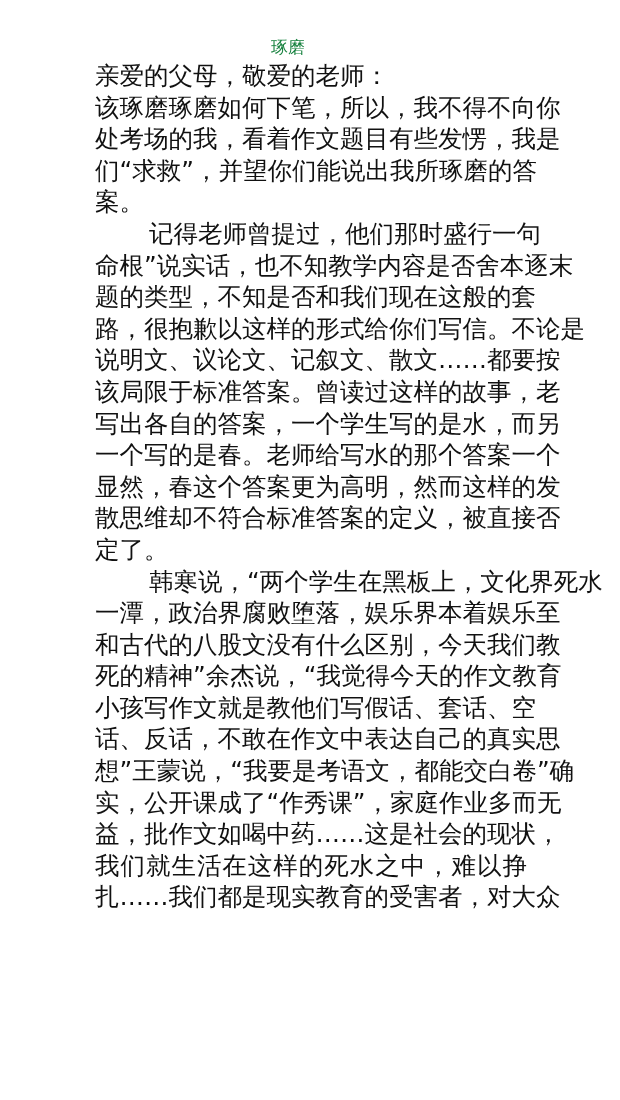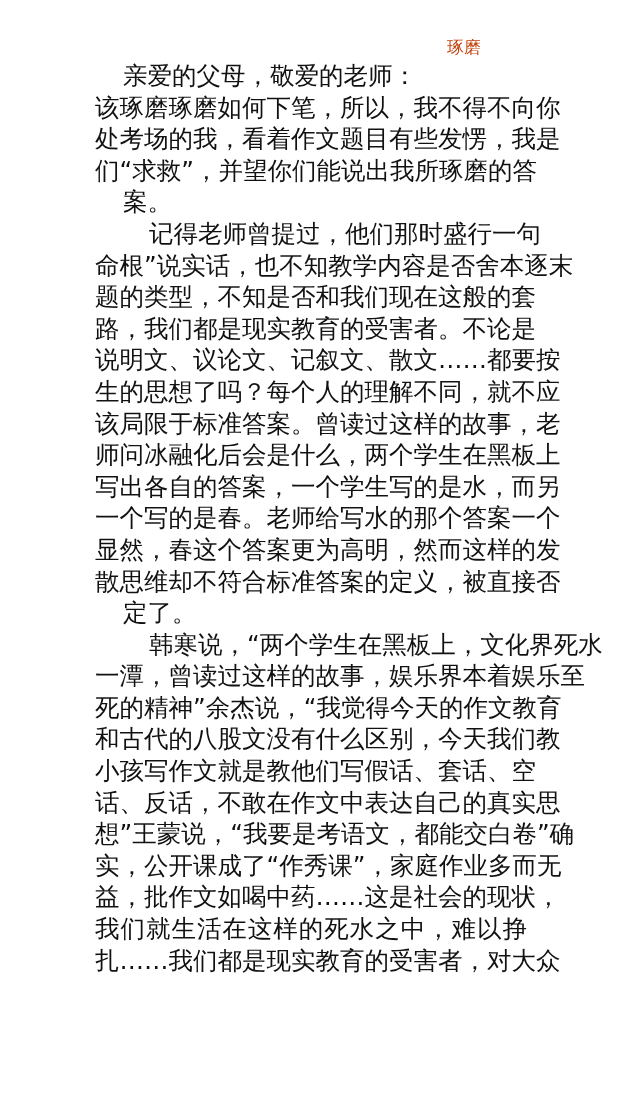--- a/index.html
+++ b/index.html
@@ -16,71 +16,68 @@
       color: #111111;
     }
     .page {
       position: absolute;
       left: 95px;
       top: 34px;
       width: 432px;
     }
     .title {
       width: 386px;
-      text-align: right;
+      text-align: center;
       font-size: 17px;
       line-height: 26px;
       height: 26px;
-      color: #c2410c;
+      color: #15803d;
     }
     .line {
       font-size: 24.5px;
       line-height: 31.6px;
       height: 31.6px;
       white-space: nowrap;
       text-align: justify;
       text-align-last: justify;
       letter-spacing: 0;
     }
     .line.last {
       text-align-last: left;
-      margin-left: 28px;
     }
     .line.indent {
       padding-left: 54px;
     }
   </style>
 </head>
 <body>
 
 <div class="page">
   <div class="title">琢磨</div>
   <div id="body-lines">
       <div class="line last">亲爱的父母，敬爱的老师：</div>
       <div class="line">该琢磨琢磨如何下笔，所以，我不得不向你</div>
       <div class="line">处考场的我，看着作文题目有些发愣，我是</div>
       <div class="line">们“求救”，并望你们能说出我所琢磨的答</div>
       <div class="line last">案。</div>
       <div class="line indent">记得老师曾提过，他们那时盛行一句</div>
       <div class="line">命根”说实话，也不知教学内容是否舍本逐末</div>
       <div class="line">题的类型，不知是否和我们现在这般的套</div>
-      <div class="line">路，我们都是现实教育的受害者。不论是</div>
+      <div class="line">路，很抱歉以这样的形式给你们写信。不论是</div>
       <div class="line">说明文、议论文、记叙文、散文……都要按</div>
-      <div class="line">生的思想了吗？每个人的理解不同，就不应</div>
       <div class="line">该局限于标准答案。曾读过这样的故事，老</div>
-      <div class="line">师问冰融化后会是什么，两个学生在黑板上</div>
       <div class="line">写出各自的答案，一个学生写的是水，而另</div>
       <div class="line">一个写的是春。老师给写水的那个答案一个</div>
       <div class="line">显然，春这个答案更为高明，然而这样的发</div>
       <div class="line">散思维却不符合标准答案的定义，被直接否</div>
       <div class="line last">定了。</div>
       <div class="line indent">韩寒说，“两个学生在黑板上，文化界死水</div>
-      <div class="line">一潭，曾读过这样的故事，娱乐界本着娱乐至</div>
+      <div class="line">一潭，政治界腐败堕落，娱乐界本着娱乐至</div>
+      <div class="line">和古代的八股文没有什么区别，今天我们教</div>
       <div class="line">死的精神”余杰说，“我觉得今天的作文教育</div>
-      <div class="line">和古代的八股文没有什么区别，今天我们教</div>
       <div class="line">小孩写作文就是教他们写假话、套话、空</div>
       <div class="line">话、反话，不敢在作文中表达自己的真实思</div>
       <div class="line">想”王蒙说，“我要是考语文，都能交白卷”确</div>
       <div class="line">实，公开课成了“作秀课”，家庭作业多而无</div>
       <div class="line">益，批作文如喝中药……这是社会的现状，</div>
       <div class="line">我们就生活在这样的死水之中，难以挣</div>
       <div class="line">扎……我们都是现实教育的受害者，对大众</div>
     </div>
 </div>
 

